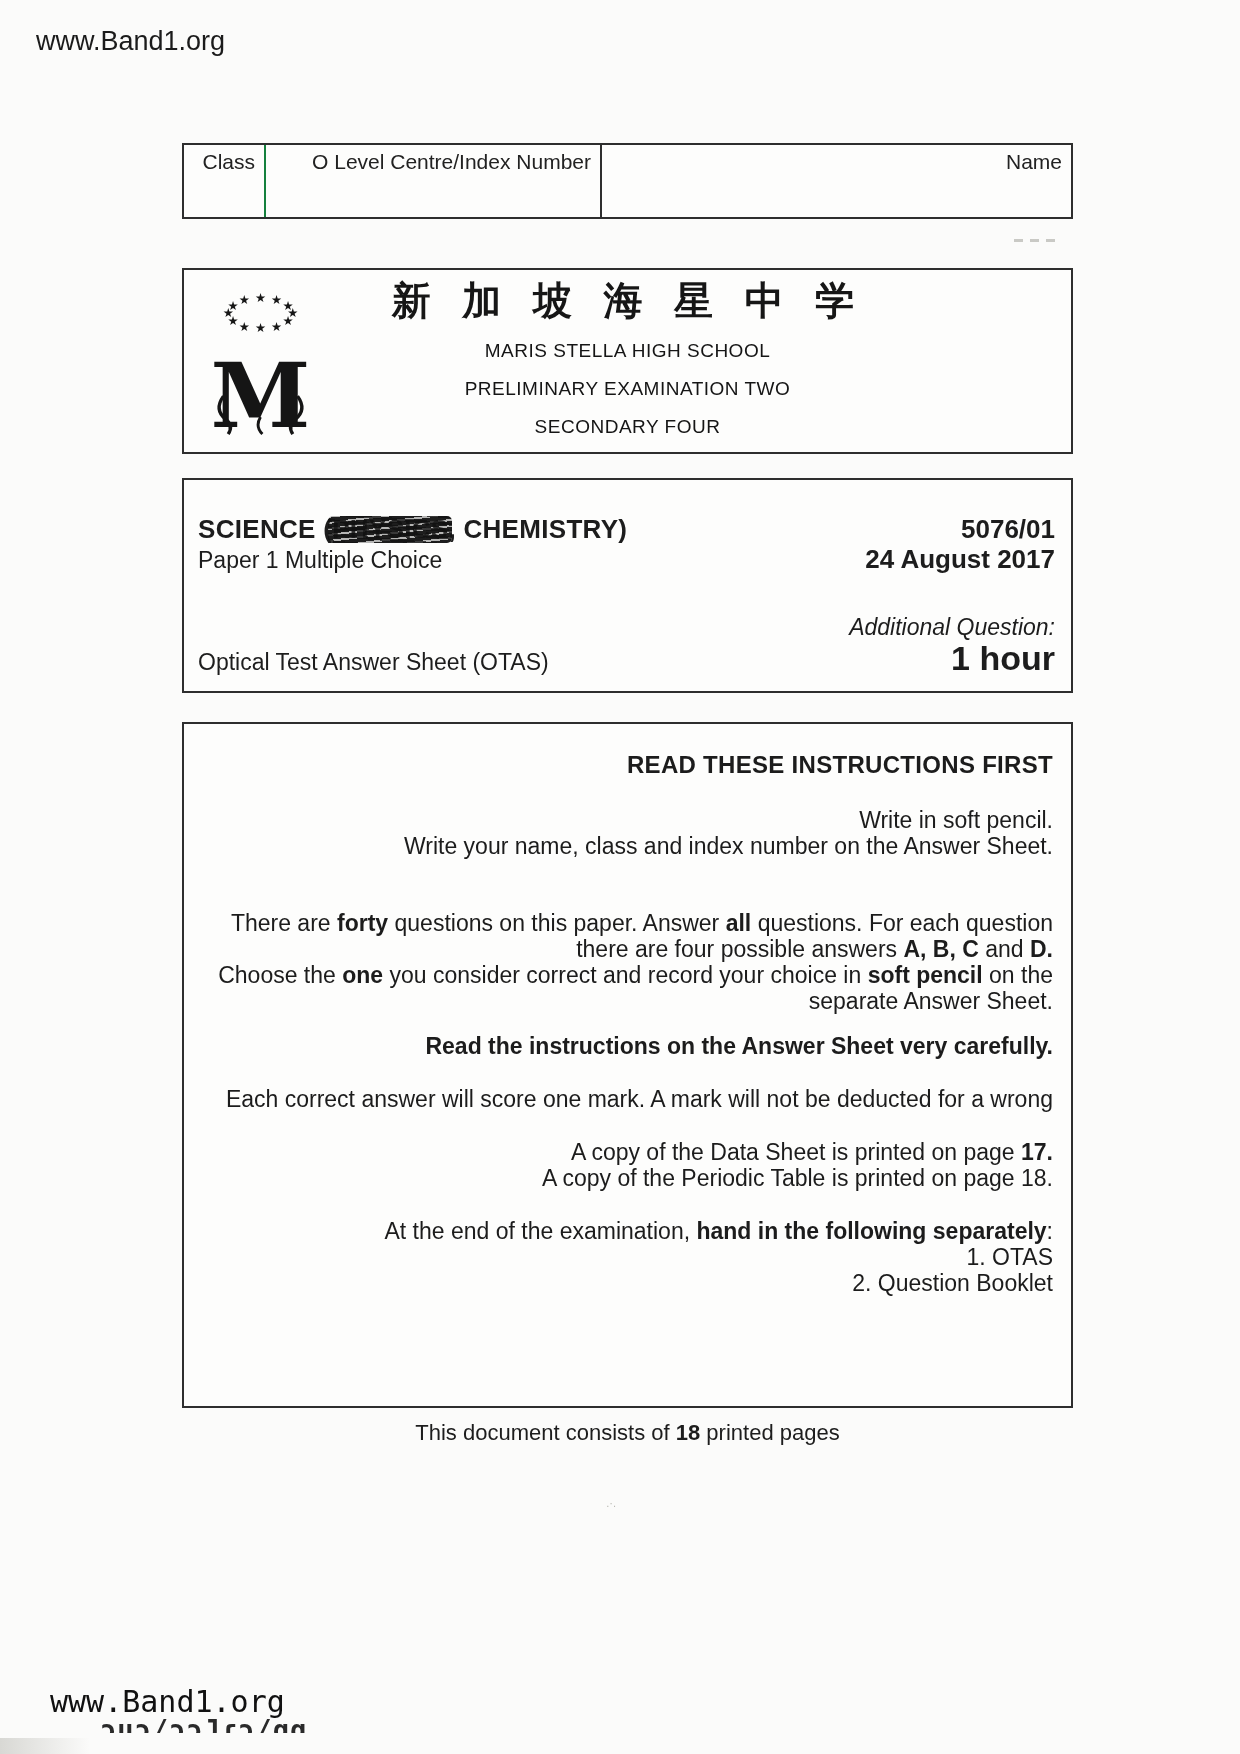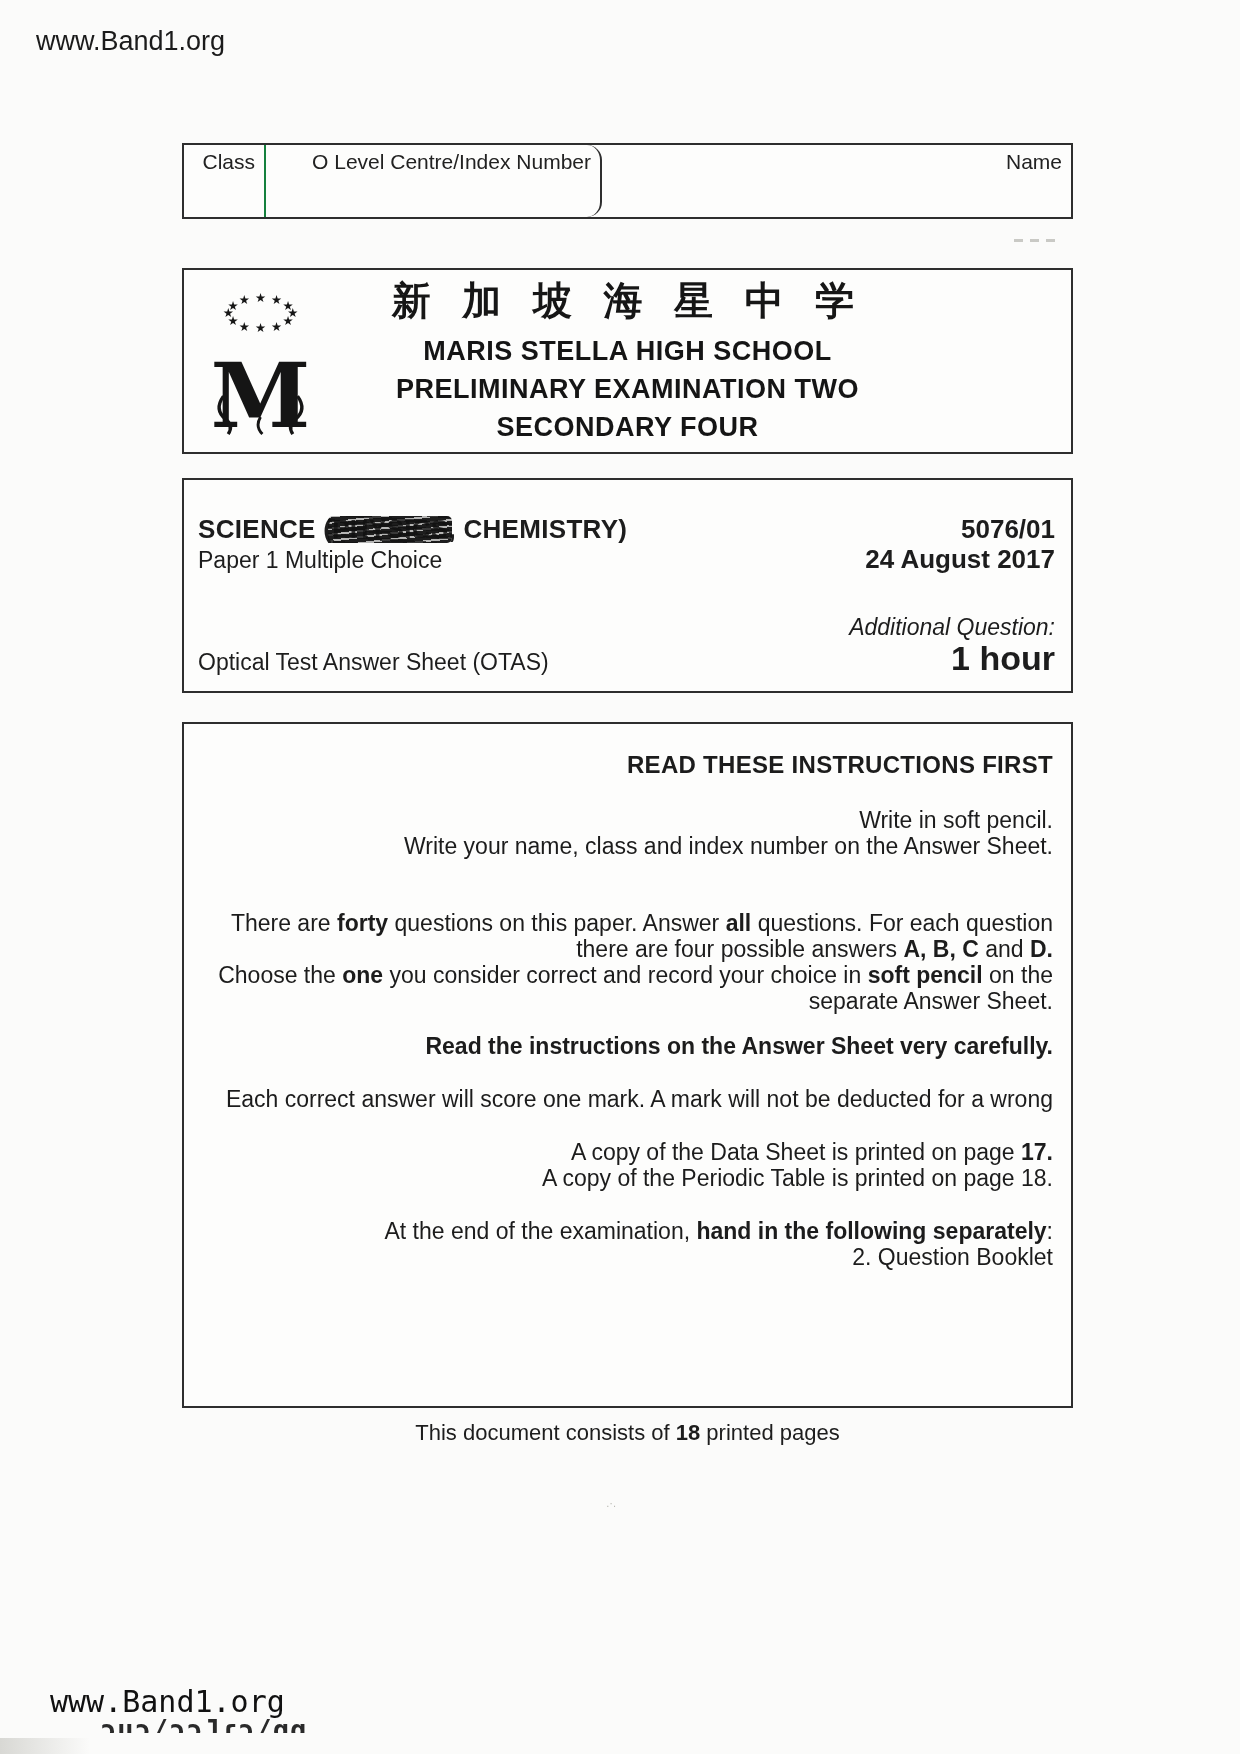--- a/index.html
+++ b/index.html
@@ -13,33 +13,33 @@
   
   .wm-top{left:36px;top:26px;font-size:27px;color:#1b1b1b;}
   
   .student-table{
     left:182px;top:143px;width:891px;height:76px;
     border:2px solid #2e2e2e;display:flex;box-sizing:border-box;
     background:#fdfdfc;
   }
   .student-table .cell{box-sizing:border-box;padding:5px 9px;font-size:21px;color:#222;}
   .student-table .c1{width:82px;border-right:2px solid #15803d;}
-  .student-table .c2{width:336px;border-right:2px solid #2e2e2e;border-radius:15px;}
+  .student-table .c2{width:336px;border-right:2px solid #2e2e2e;}
   .student-table .c3{flex:1;}
   
   .box{
     left:182px;width:891px;border:2px solid #2e2e2e;box-sizing:border-box;
     background:#fdfdfc;
   }
   
   .school-box{top:268px;height:186px;text-align:center;}
   .school-logo{position:absolute;left:24px;top:14px;}
   .zh{font-size:39px;letter-spacing:9px;padding-top:8px;line-height:44px;color:#161616;
       font-family:"DejaVu Serif","Liberation Serif",serif;font-weight:bold;}
-  .en1{font-size:27px;font-weight:bold;line-height:38px;color:#151515;letter-spacing:.5px;}
+  .en1{font-size:19px;font-weight:normal;line-height:38px;color:#151515;letter-spacing:.5px;}
   .en1.first{margin-top:10px;}
   
   .subject-box{top:478px;height:215px;padding:34px 16px 0 14px;}
   .prow{display:flex;justify-content:space-between;align-items:baseline;line-height:30px;}
   .subject{font-size:26px;font-weight:bold;letter-spacing:.3px;}
   .code{font-size:26px;font-weight:bold;}
   .ptitle{font-size:23px;}
   .pdate{font-size:26px;font-weight:bold;}
   .addl{margin-top:38px;font-size:23px;font-style:italic;line-height:28px;}
   .r3{margin-top:2px;font-size:23px;}
@@ -142,20 +142,21 @@
   <div class="il"><span>Write your name, class and index number on the Answer Sheet.</span></div>
   <div class="il g1"><span>There are </span><span class="sb">forty</span><span> questions on this paper. Answer </span><span class="sb">all</span><span> questions. For each question</span></div>
   <div class="il"><span>there are four possible answers </span><span class="sb">A, B, C</span><span> and </span><span class="sb">D.</span></div>
   <div class="il"><span>Choose the </span><span class="sb">one</span><span> you consider correct and record your choice in </span><span class="sb">soft pencil</span><span> on the</span></div>
   <div class="il"><span>separate Answer Sheet.</span></div>
   <div class="il g2"><span class="sb">Read the instructions on the Answer Sheet very carefully.</span></div>
   <div class="il g3"><span>Each correct answer will score one mark. A mark will not be deducted for a wrong</span></div>
   <div class="il g3"><span>A copy of the Data Sheet is printed on page </span><span class="sb">17.</span></div>
   <div class="il"><span>A copy of the Periodic Table is printed on page 18.</span></div>
   <div class="il g3"><span>At the end of the examination, </span><span class="sb">hand in the following separately</span><span>:</span></div>
+  <div class="il ind"><span>1. OTAS</span></div>
   <div class="il ind"><span>2. Question Booklet</span></div>
 </div>
 
 <div class="abs footer-note"><span>This document consists of </span><span class="sb">18</span><span> printed pages</span></div>
 
 <div class="abs wm-bottom">www.Band1.org</div>
 <div class="abs stamp-clip">
   <span class="stamp">ɔuɔ/ɔɔJɾɔ/ɑɑ</span>
 </div>
 

